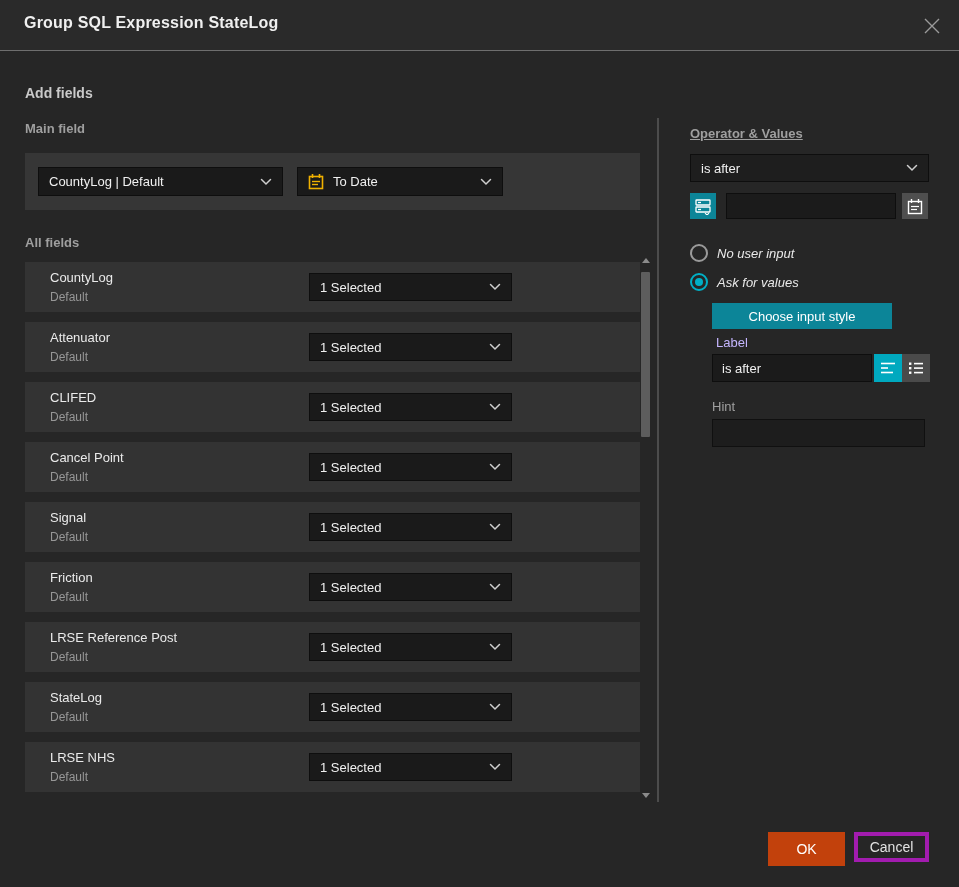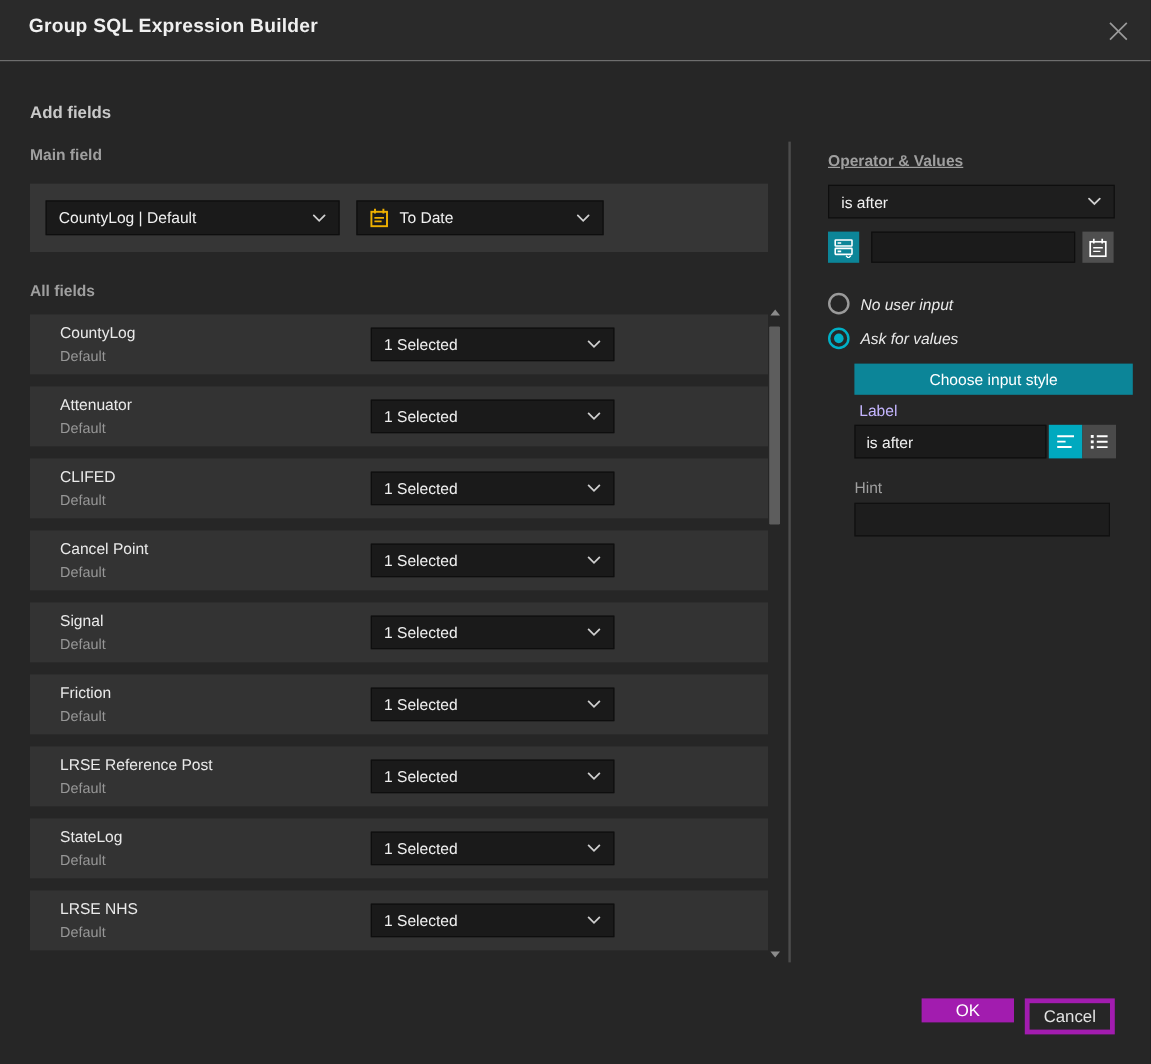--- a/index.html
+++ b/index.html
@@ -42,46 +42,46 @@
   .btn-stack{left:690px;top:193px;background:#0c8598;}
   .btn-cal{left:902px;top:193px;background:#4f4f4f;}
   .val-input{position:absolute;left:726px;top:193px;width:170px;height:26px;background:#1b1b1b;
     border:1px solid #0e0e0e;box-sizing:border-box;color:#f0f0f0;font-size:13px;padding:0 8px;
     font-family:"Liberation Sans",sans-serif;}
   .radio-row{position:absolute;left:690px;height:16px;display:flex;align-items:center;cursor:pointer;font-style:italic;}
   .radio{width:14px;height:14px;border-radius:50%;border:2px solid #9a9a9a;box-sizing:content-box;position:relative;background:transparent;}
   .radio-row.selected .radio{border-color:#00b0c6;}
   .radio-row.selected .radio::after{content:"";position:absolute;left:3px;top:3px;width:8px;height:8px;border-radius:50%;background:#00b0c6;}
   .radio-lbl{margin-left:9px;font-size:13px;color:#eaeaea;}
-  .choose-btn{position:absolute;left:712px;top:303px;width:232px;height:26px;background:#0c8598;color:#ffffff;
+  .choose-btn{position:absolute;left:712px;top:303px;width:180px;height:26px;background:#0c8598;color:#ffffff;
     font-size:13px;display:flex;align-items:center;justify-content:center;cursor:pointer;}
   .lbl-head{position:absolute;left:716px;top:335px;font-size:13px;color:#c4b5fd;}
   .lbl-input{position:absolute;left:712px;top:354px;width:160px;height:28px;background:#1b1b1b;border:1px solid #0e0e0e;
     box-sizing:border-box;color:#f0f0f0;font-size:13px;padding:0 9px;font-family:"Liberation Sans",sans-serif;}
   .toggle{position:absolute;left:874px;top:354px;width:56px;height:28px;display:flex;}
   .tog-btn{width:28px;height:28px;display:flex;align-items:center;justify-content:center;cursor:pointer;}
   .tog-active{background:#00a9bf;}
   .tog-idle{background:#4a4a4a;}
   .hint-head{position:absolute;left:712px;top:399px;font-size:13px;color:#9f9f9f;}
   .hint-input{position:absolute;left:712px;top:419px;width:213px;height:28px;background:#1d1d1d;border:1px solid #101010;
     box-sizing:border-box;color:#f0f0f0;font-size:13px;padding:0 9px;font-family:"Liberation Sans",sans-serif;}
   
-  .ok-btn{position:absolute;left:768px;top:832px;width:77px;height:20px;background:#a21caf;color:#ffffff;
+  .ok-btn{position:absolute;left:768px;top:832px;width:77px;height:34px;background:#c2410c;color:#ffffff;
     font-size:14px;display:flex;align-items:center;justify-content:center;cursor:pointer;}
   .cancel-btn{position:absolute;left:854px;top:832px;width:75px;height:30px;background:transparent;
     border:4px solid #a21caf;box-sizing:border-box;color:#e3e3e3;font-size:14px;
     display:flex;align-items:center;justify-content:center;cursor:pointer;}
 </style>
 </head>
 <body>
 
 <div class="dialog">
 
   <div class="titlebar">
-    <span class="title">Group SQL Expression Builder</span>
+    <span class="title">Group SQL Expression StateLog</span>
     <span class="close-btn">
       <svg width="22" height="22" viewBox="0 0 22 22">
           <path d="M4 4 L18 18 M18 4 L4 18" stroke="#9a9a9a" stroke-width="1.4" fill="none"></path>
         </svg>
     </span>
   </div>
 
   <div class="h-add">Add fields</div>
   <div class="h-sub" style="left:25px;top:121px;">Main field</div>
 

